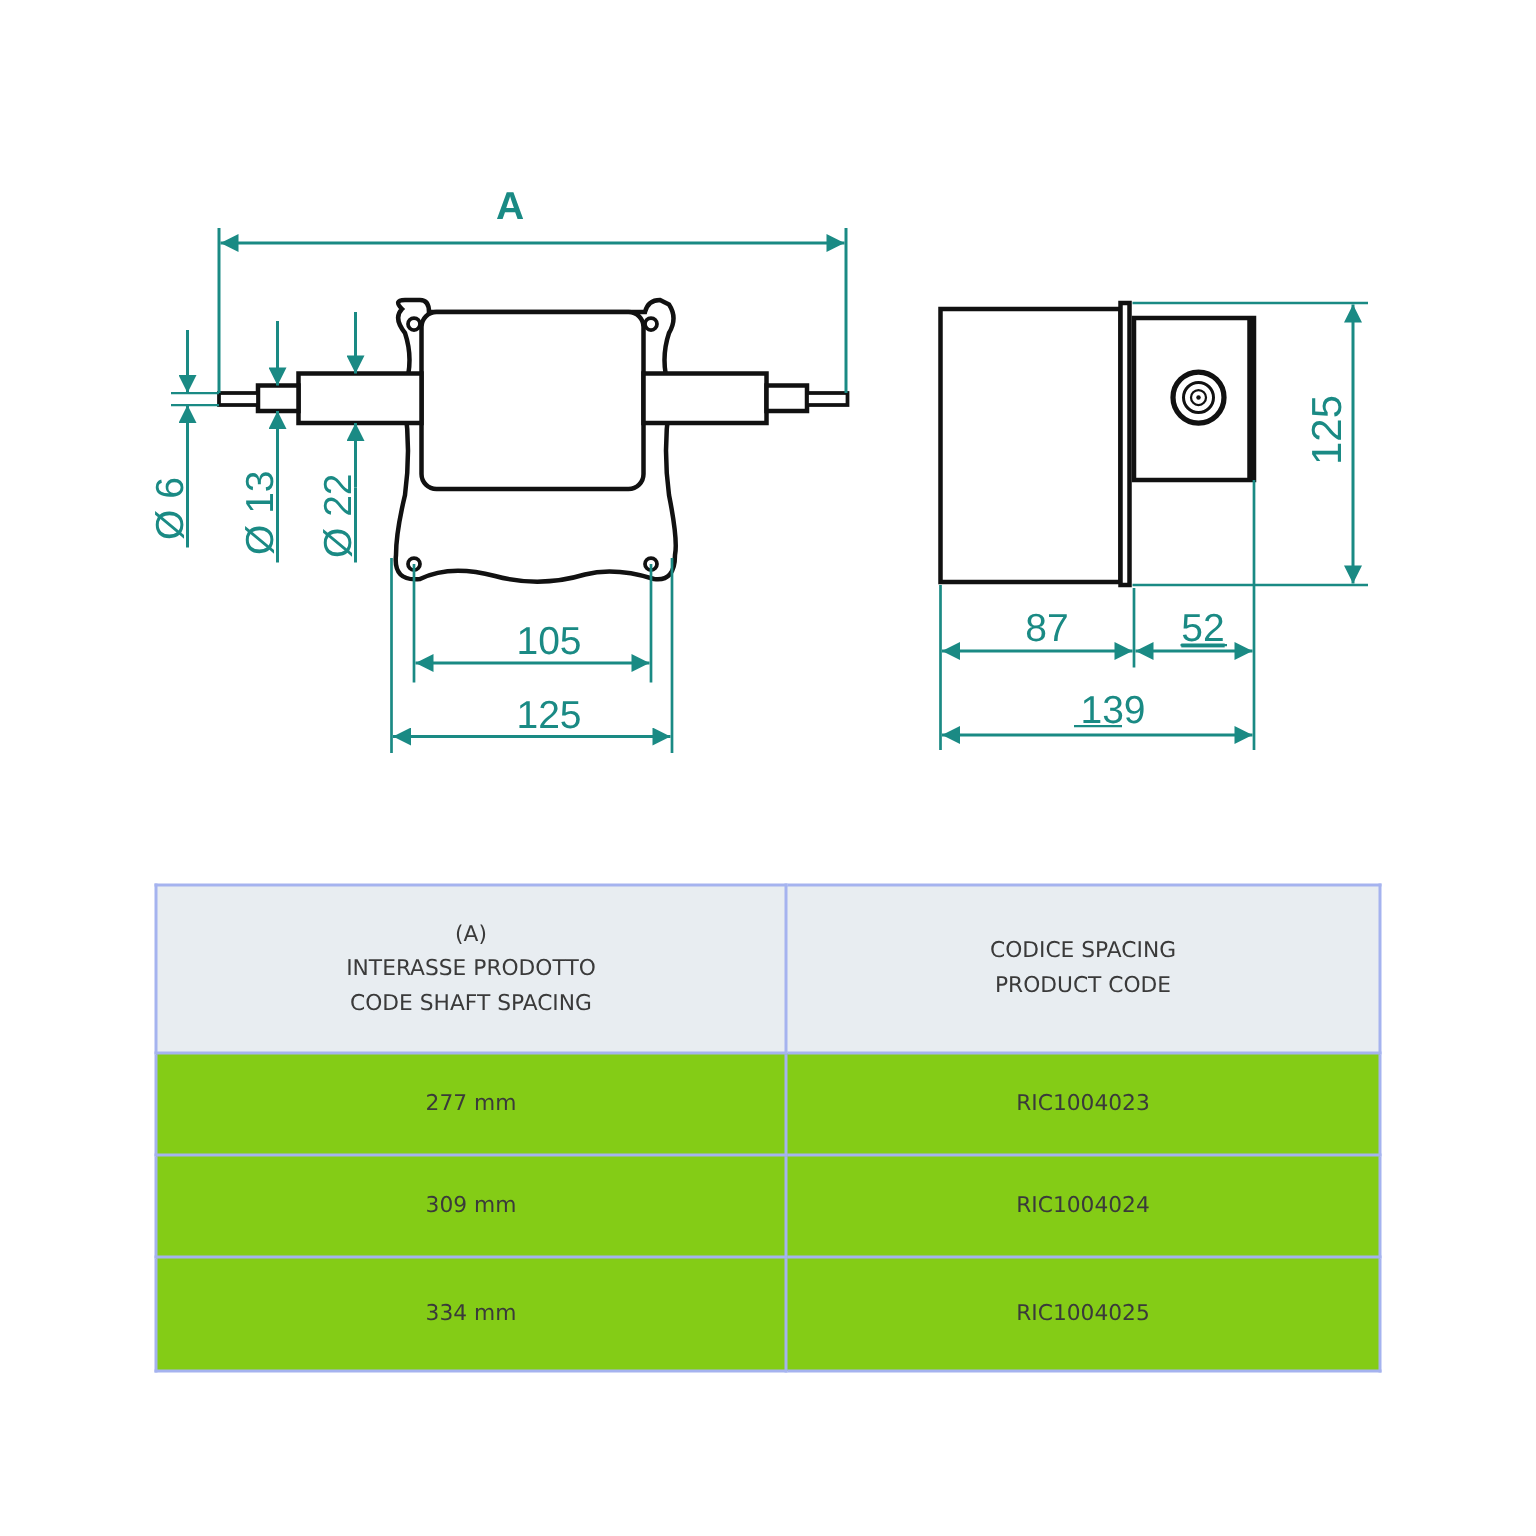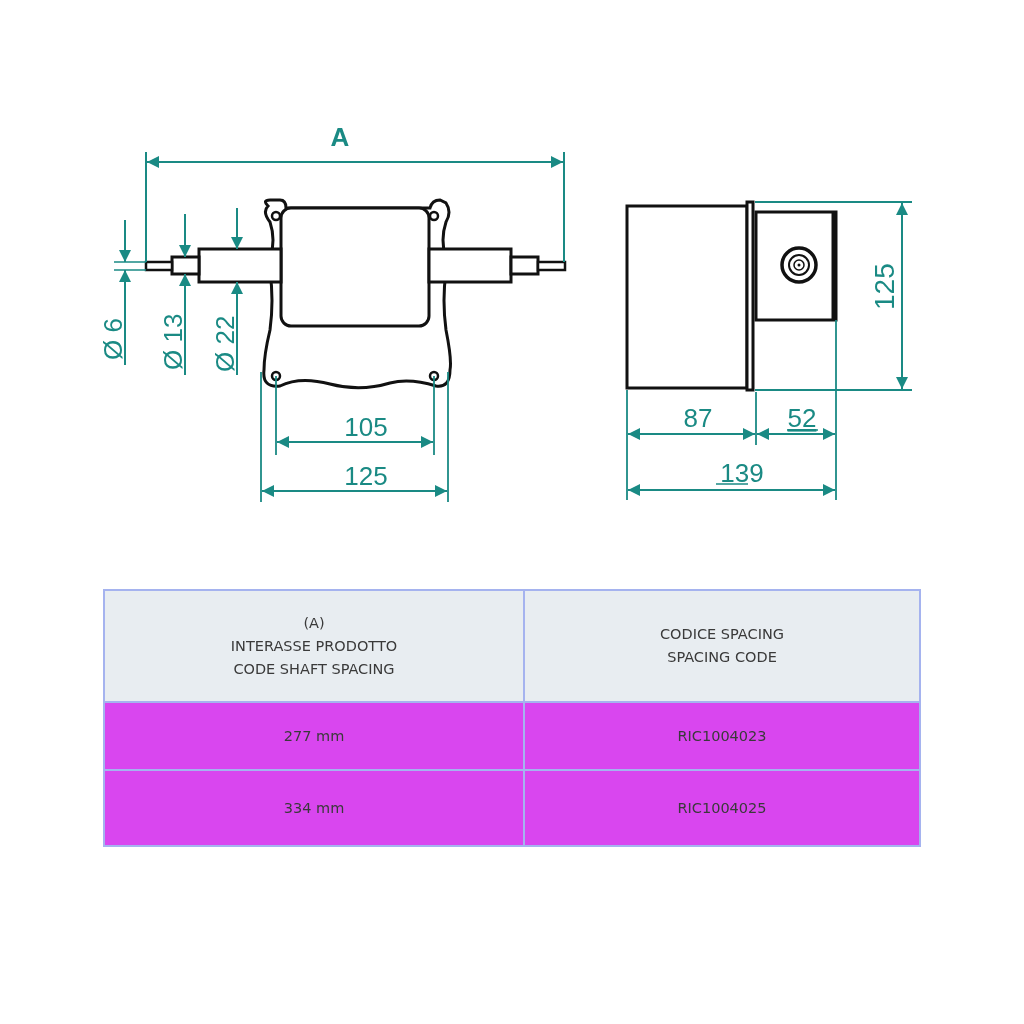--- a/index.html
+++ b/index.html
@@ -6,21 +6,21 @@
   body { width: 1024px; height: 1024px; position: relative; overflow: hidden;
          font-family: "DejaVu Sans", sans-serif; }
   .drawing { position: absolute; left: 0; top: 0; width: 1024px; height: 560px; }
   .dim-text { font-family: "Liberation Sans", sans-serif; fill: #1a8a84; }
   table.spec { position: absolute; left: 103px; top: 589px; width: 818px;
                border-collapse: collapse; border: 2px solid #a5b3ef; }
   table.spec th, table.spec td { border: 2px solid #a5b3ef; text-align: center;
                color: #3a3a3a; font-family: "DejaVu Sans", sans-serif; font-size: 14.5px;
                font-weight: normal; line-height: 23px; }
   table.spec th { background: #e8edf1; height: 108px; }
-  table.spec td { background: #d946ef; height: 64px; }
+  table.spec td { background: #84cc16; height: 64px; }
   table.spec tr.r3 td { height: 72px; }
   .col1 { width: 416px; }
   .line { display: block; }
 </style>
 </head>
 <body>
 
 <svg class="drawing" viewBox="0 0 1024 560" xmlns="http://www.w3.org/2000/svg">
   <defs>
     <marker id="arr" viewBox="0 0 10 10" refX="10" refY="5" markerWidth="9" markerHeight="6" orient="auto-start-reverse">
@@ -115,27 +115,31 @@
 <table class="spec">
   <thead>
     <tr>
       <th class="col1">
         <span class="line">(A)</span>
         <span class="line">INTERASSE PRODOTTO</span>
         <span class="line">CODE SHAFT SPACING</span>
       </th>
       <th>
         <span class="line">CODICE SPACING</span>
-        <span class="line">SPACING CODE</span>
+        <span class="line">PRODUCT CODE</span>
       </th>
     </tr>
   </thead>
   <tbody>
     <tr class="r1">
       <td>277 mm</td>
       <td>RIC1004023</td>
+    </tr>
+    <tr class="r2">
+      <td>309 mm</td>
+      <td>RIC1004024</td>
     </tr>
     <tr class="r3">
       <td>334 mm</td>
       <td>RIC1004025</td>
     </tr>
   </tbody>
 </table>
 
 </body></html>

